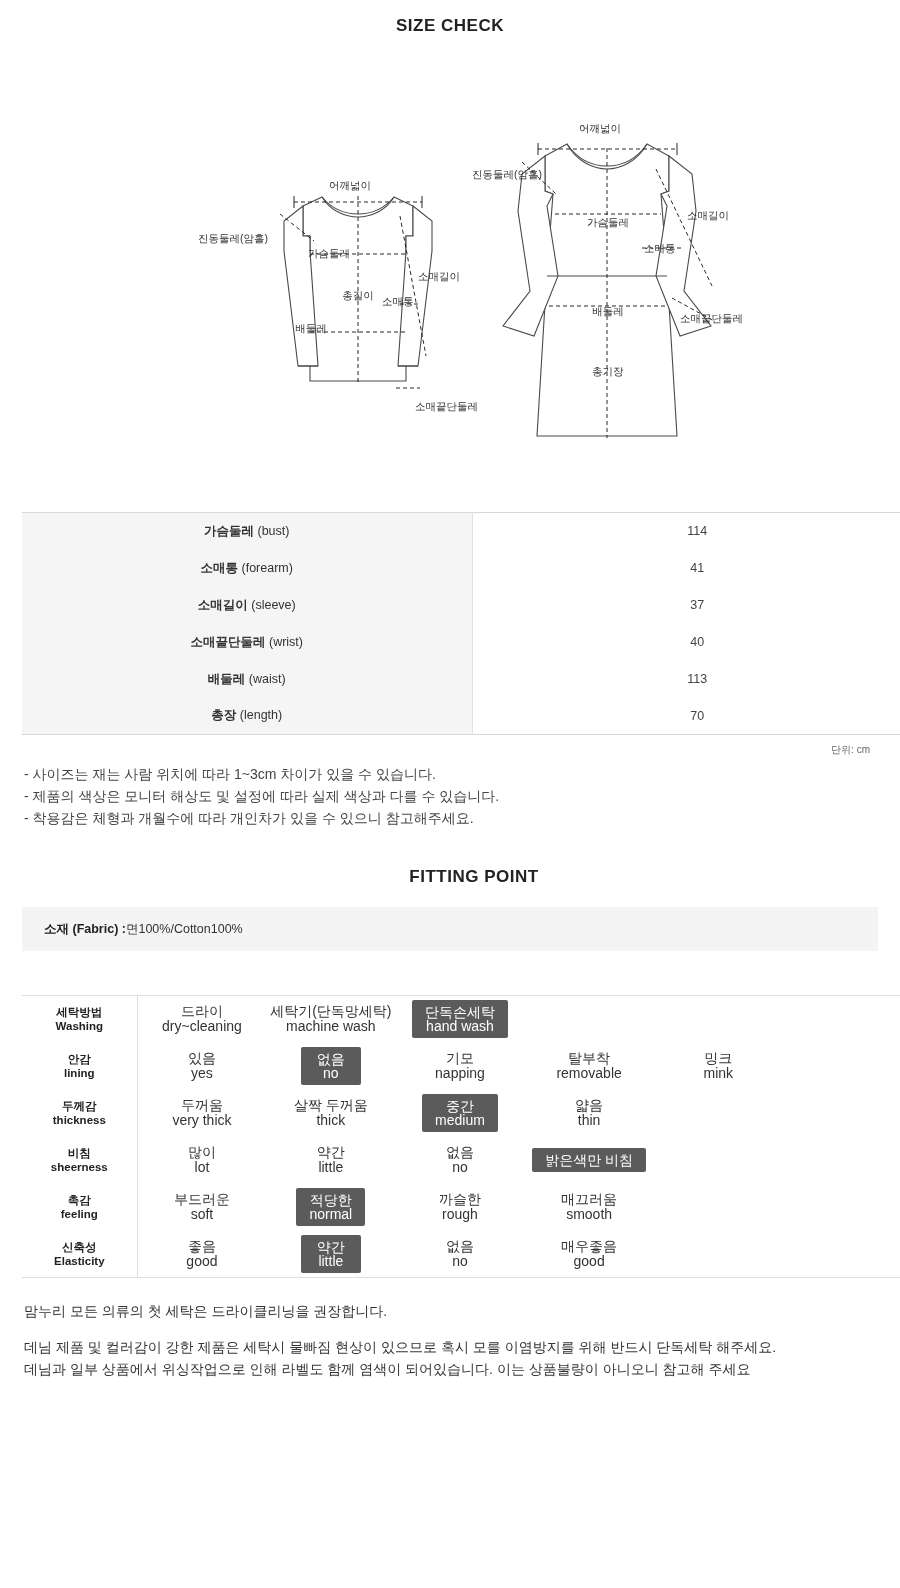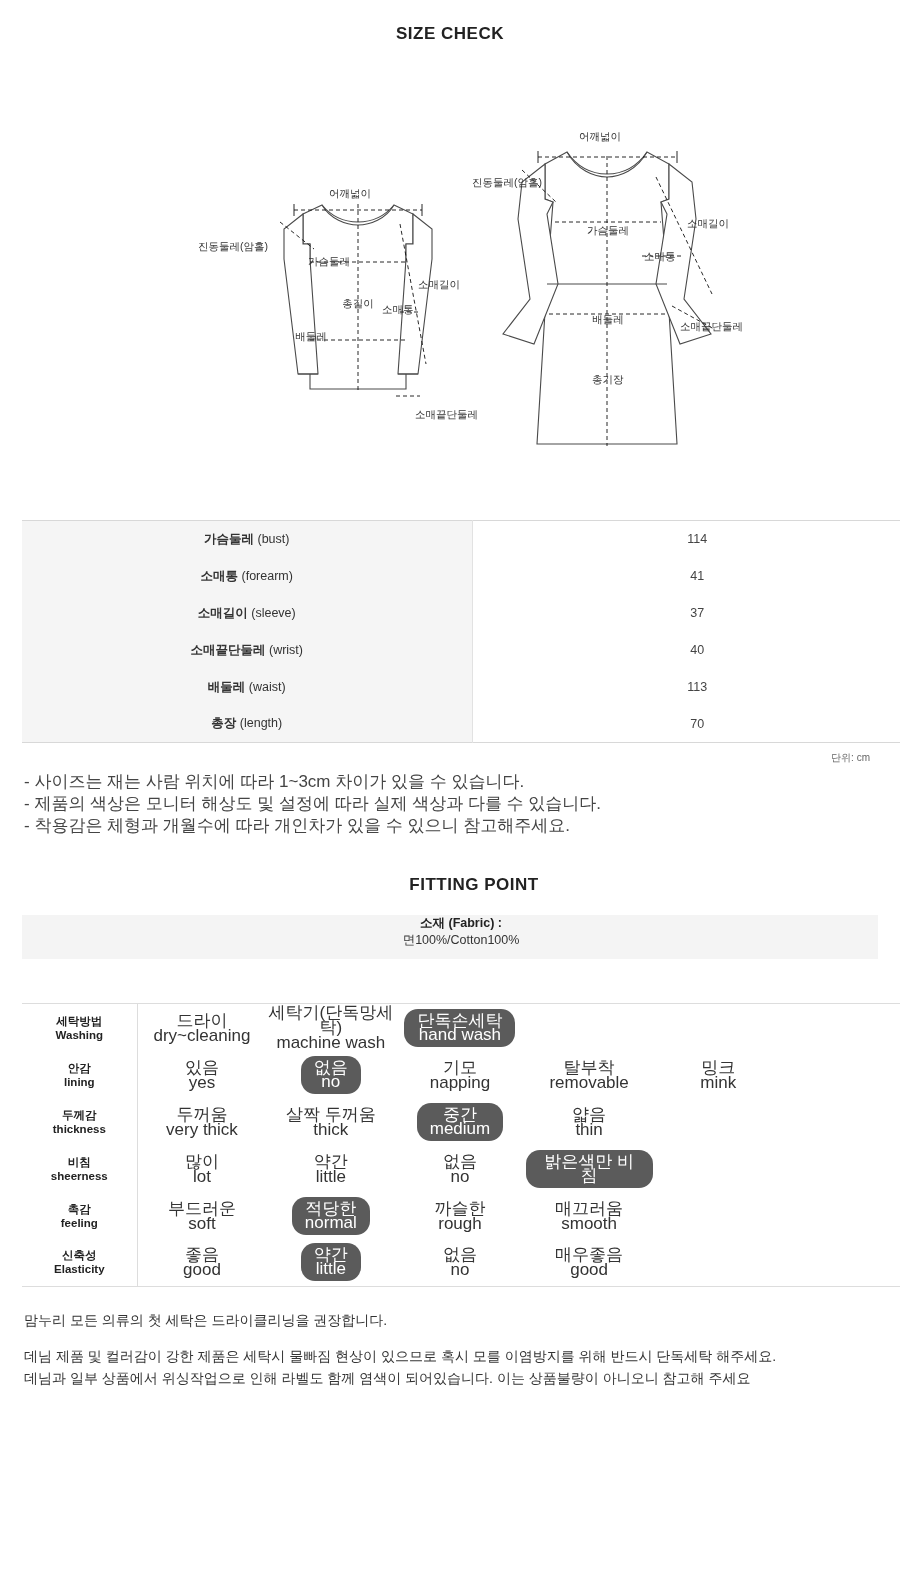--- a/index.html
+++ b/index.html
@@ -8,21 +8,21 @@
     background: #ffffff;
     width: 900px;
   }
   body {
     font-family: "Liberation Sans", "DejaVu Sans", sans-serif;
     color: #333333;
     font-size: 12px;
     width: 900px;
     position: relative;
   }
-  .page { width: 856px; margin: 8px auto; position: relative; }
+  .page { width: 856px; margin: 0 auto; position: relative; }
 
   
   .section-title {
     text-align: center;
     font-size: 17px;
     font-weight: bold;
     letter-spacing: 0.5px;
     color: #222;
     padding-top: 16px;
   }
@@ -72,72 +72,71 @@
   }
   .unit {
     text-align: right;
     font-size: 10px;
     color: #666;
     padding: 8px 8px 0 0;
   }
   .notes {
     padding: 6px 0 0 2px;
     line-height: 20px;
-    font-size: 17px;
+    font-size: 14px;
     color: #444;
   }
   .notes div { padding: 1px 0; }
 
   
   .fabric-bar {
     background: #f4f4f4;
     height: 44px;
     display: flex;
     align-items: center;
     padding-left: 22px;
     margin-top: 14px;
     font-size: 12.5px;
-    flex-direction: column;
   }
   .fabric-bar .k { font-weight: bold; color: #222; }
   .fabric-bar .v { color: #333; }
 
   
   .fit-table {
     width: 890px;
     margin: 44px 0 0 0;
     border-collapse: collapse;
     border-top: 1px solid #dddddd;
     border-bottom: 1px solid #dddddd;
     table-layout: fixed;
   }
   .fit-table tr { height: 47px; }
   .fit-table td {
     text-align: center;
     vertical-align: middle;
-    font-size: 17px;
+    font-size: 14px;
     line-height: 14px;
     color: #333;
   }
   .fit-table td.rowhead {
     width: 115px;
     font-weight: bold;
     border-right: 1px solid #dddddd;
     font-size: 11.5px;
     color: #222;
   }
   .fit-table td.opt { width: 129px; }
   .opt-inner { display: inline-block; line-height: 15px; }
   .opt-inner .ko { display: block; }
   .opt-inner .en { display: block; }
   .pill {
     display: inline-block;
     background: #5b5b5b;
     color: #ffffff;
-    border-radius: 14px;
+    border-radius: 2px;
     padding: 5px 13px;
     line-height: 14px;
     min-width: 60px;
   }
   .pill .ko, .pill .en { display: block; }
 
   
   .bottom-notes {
     padding: 22px 0 30px 2px;
     font-size: 14px;

